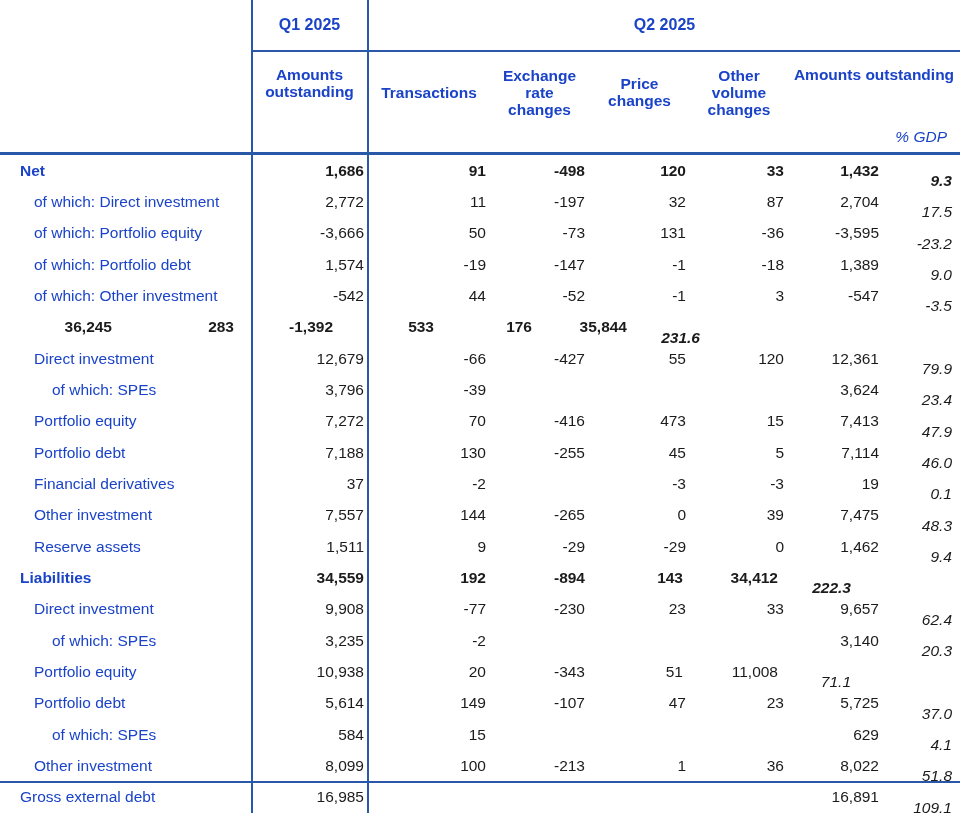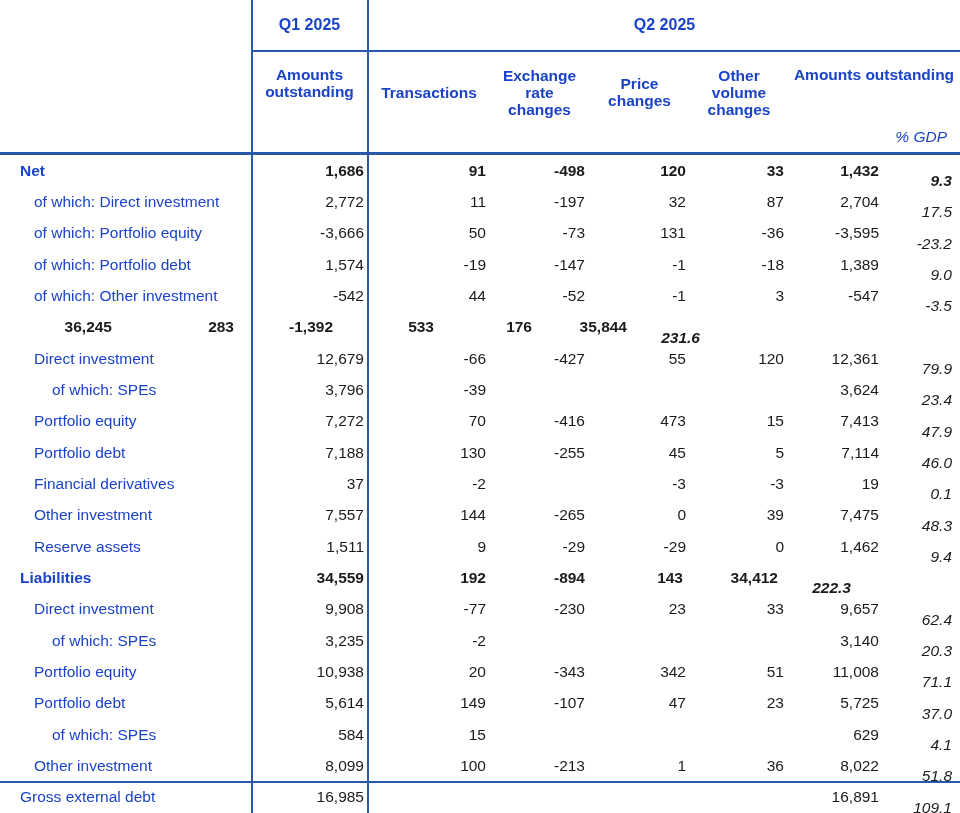--- a/index.html
+++ b/index.html
@@ -239,21 +239,20 @@
         <div class="cell num price"></div>
         <div class="cell num vol"></div>
         <div class="cell num q2">3,140</div>
         <div class="cell num gdp">20.3</div>
       </div>
       <div class="row">
         <div class="cell label lvl1">Portfolio equity</div>
         <div class="cell num q1">10,938</div>
         <div class="cell num tx">20</div>
         <div class="cell num fx">-343</div>
-        <div class="cell num price">342</div>
         <div class="cell num vol">51</div>
         <div class="cell num q2">11,008</div>
         <div class="cell num gdp">71.1</div>
       </div>
       <div class="row">
         <div class="cell label lvl1">Portfolio debt</div>
         <div class="cell num q1">5,614</div>
         <div class="cell num tx">149</div>
         <div class="cell num fx">-107</div>
         <div class="cell num price">47</div>

